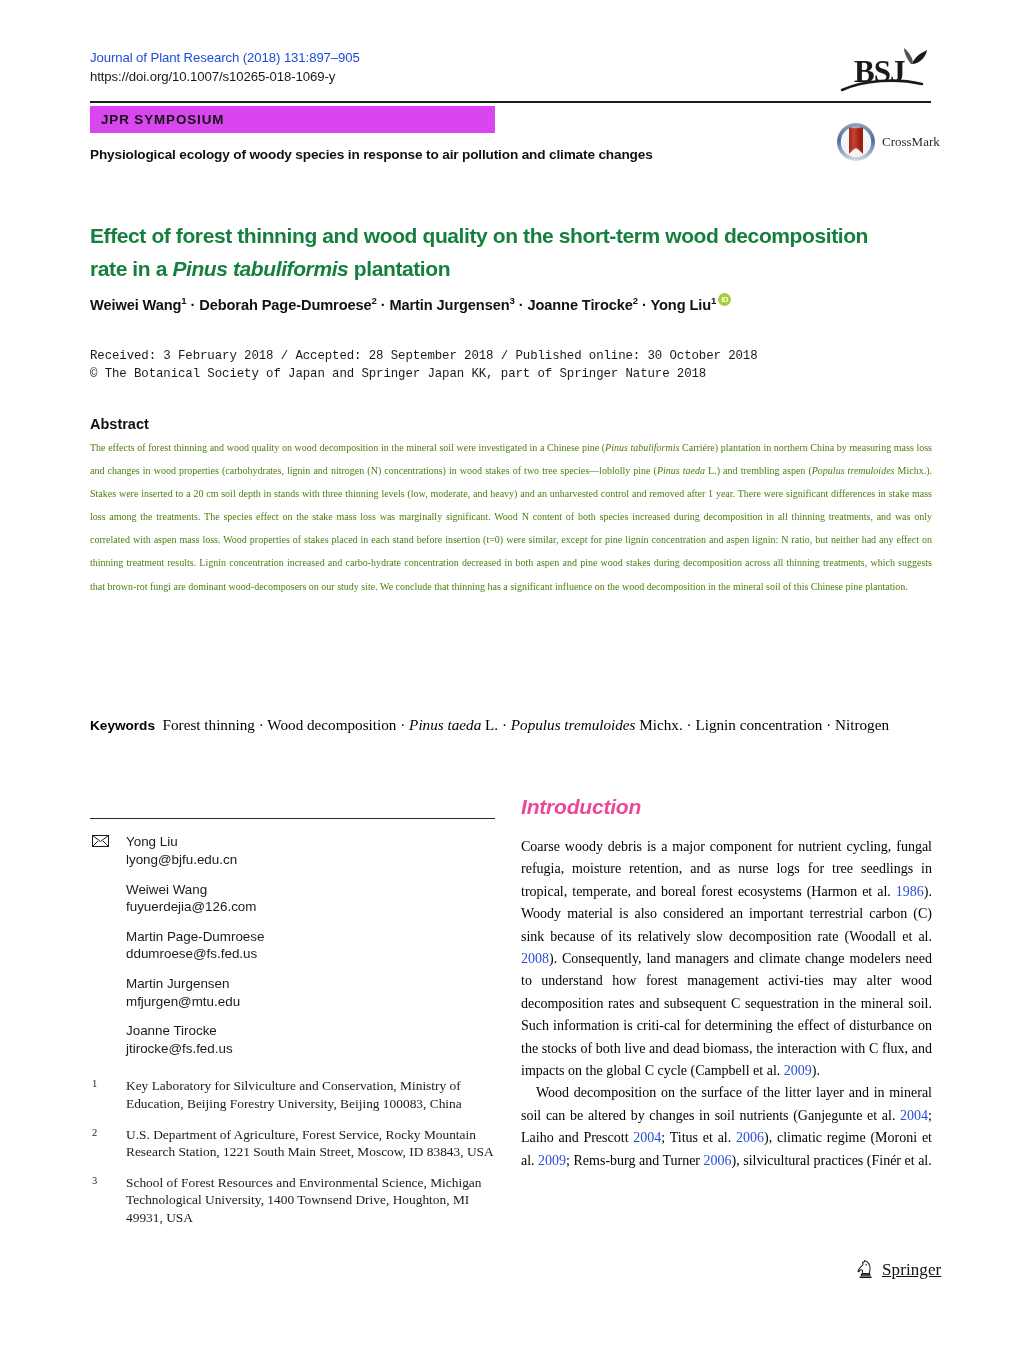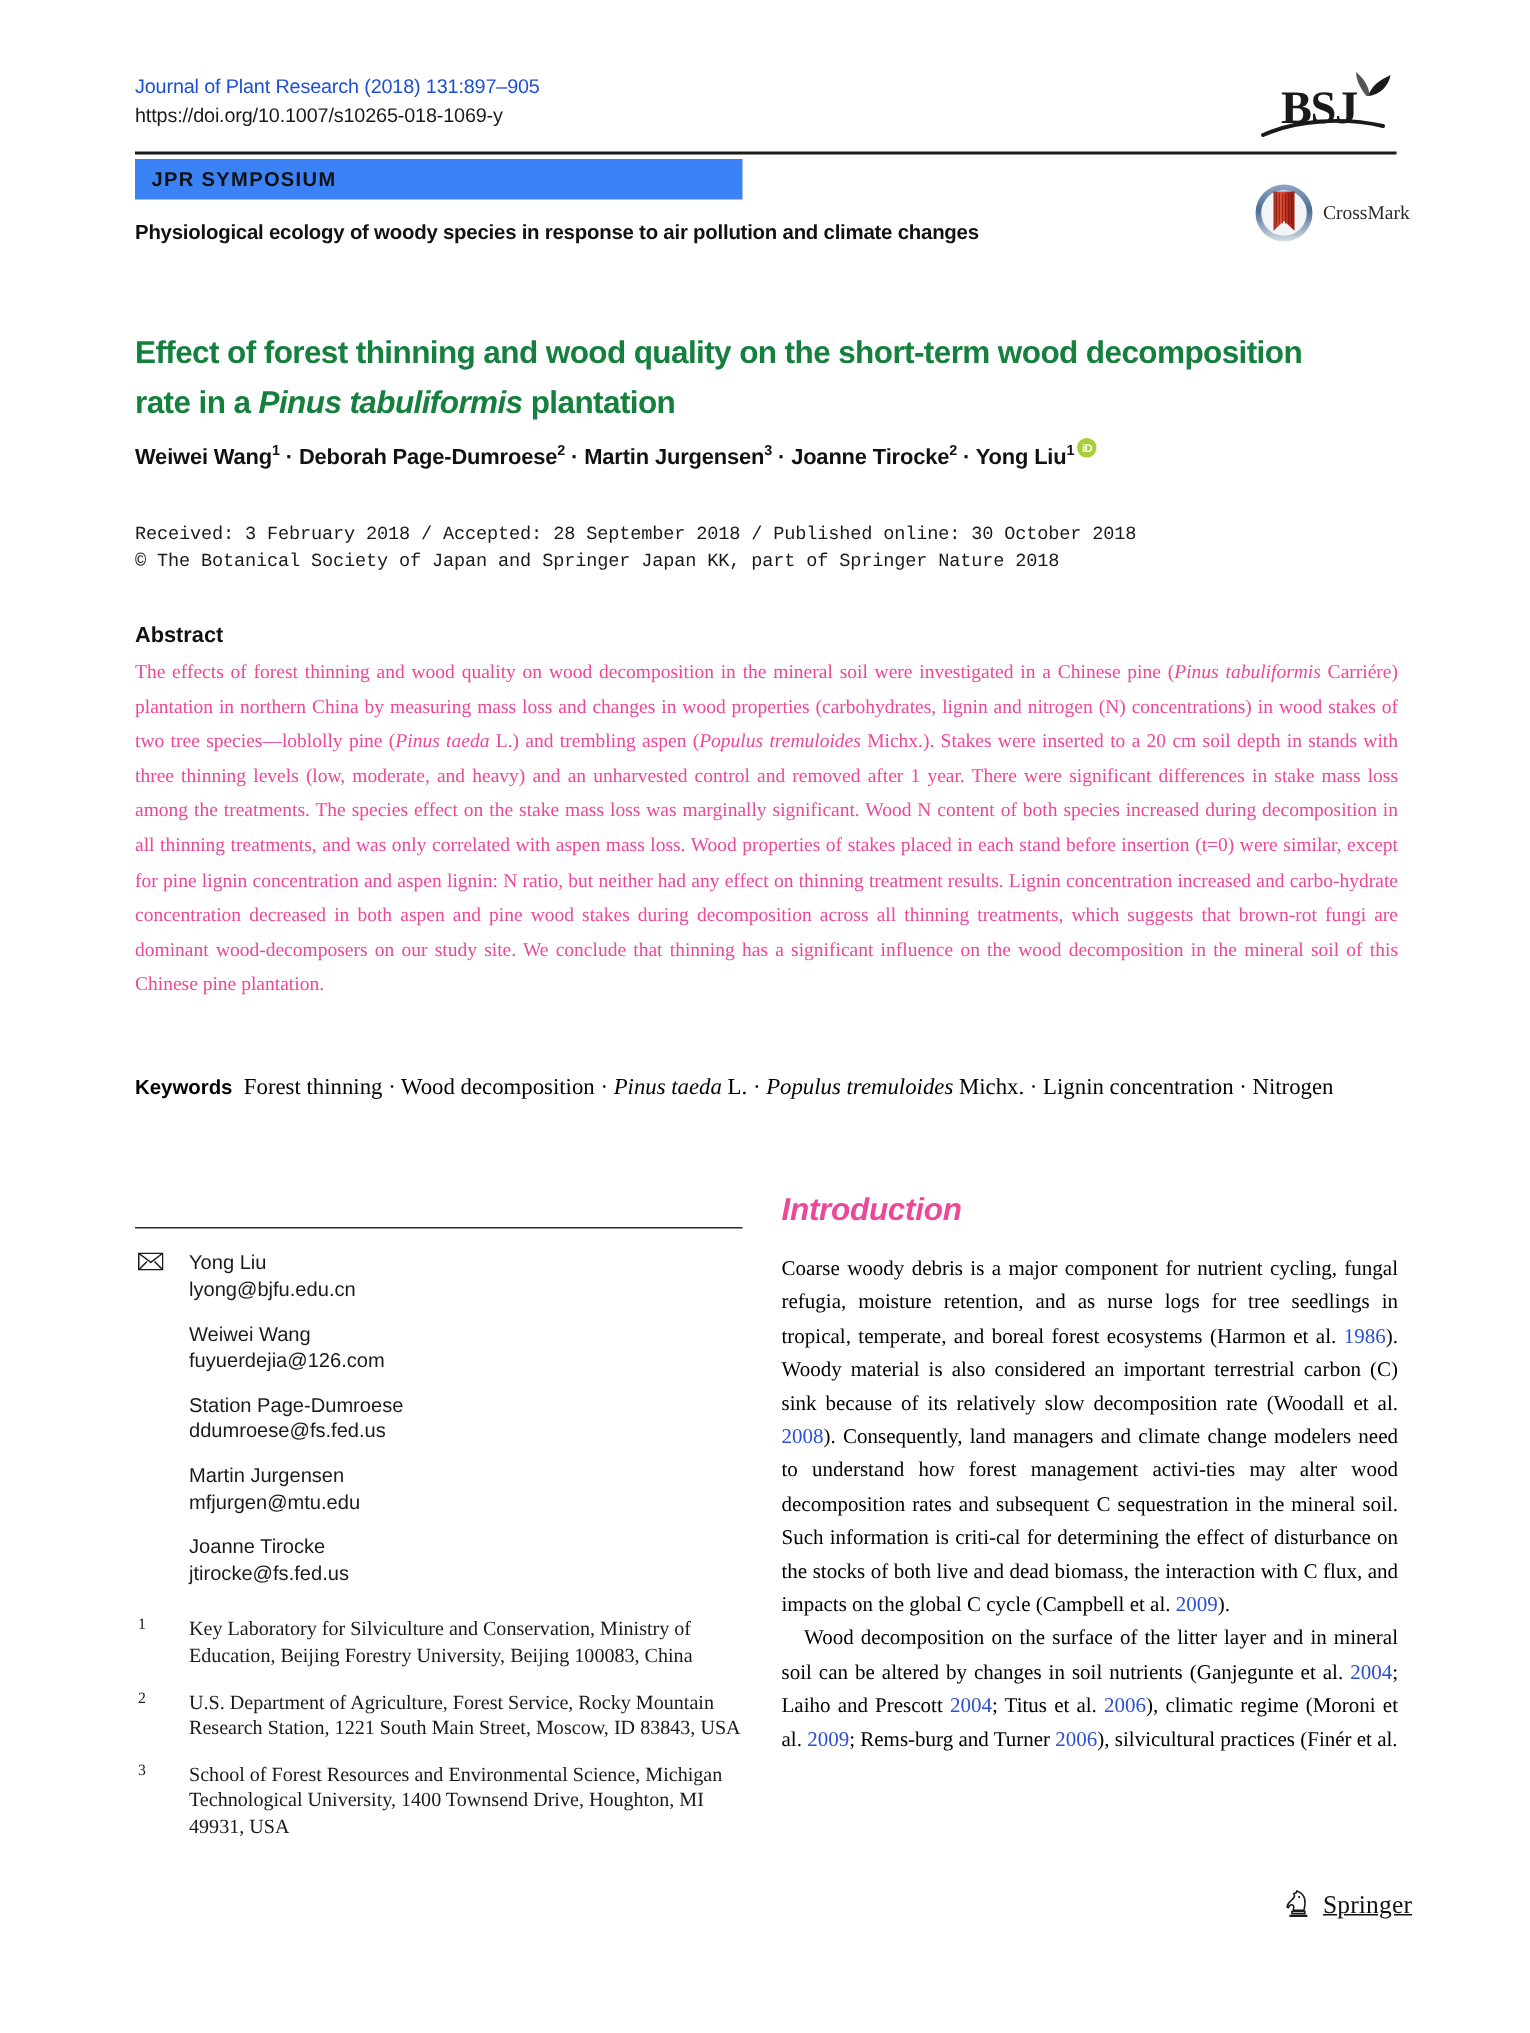--- a/index.html
+++ b/index.html
@@ -62,21 +62,21 @@
     width: 841px;
     height: 2.2px;
     background: #1a1a1a;
   }
   .symposium-band {
     position: absolute;
     left: 90px;
     top: 106px;
     width: 405px;
     height: 27px;
-    background: #3b82f6;
+    background: #d946ef;
   }
   .symposium-band span {
     position: absolute;
     left: 11px;
     top: 6px;
     font-family: "Liberation Sans", sans-serif;
     font-weight: bold;
     font-size: 13.4px;
     letter-spacing: 0.9px;
     color: #111;
@@ -195,24 +195,24 @@
     font-weight: bold;
     font-size: 14.5px;
     color: #111;
   }
   .abstract-body {
     position: absolute;
     left: 90px;
     top: 436px;
     width: 842px;
     font-family: "Liberation Serif", serif;
-    font-size: 13px;
+    font-size: 10px;
     line-height: 23.1px;
     text-align: justify;
-    color: #ec4899;
+    color: #4d7c0f;
   }
   .abstract-body i { font-style: italic; }
 
   .keywords {
     position: absolute;
     left: 90px;
     top: 713px;
     width: 842px;
     font-family: "Liberation Serif", serif;
     font-size: 15.2px;
@@ -415,21 +415,21 @@
         <span class="contact-name">Yong Liu</span>
         <span class="contact-email">lyong@bjfu.edu.cn</span>
       </div>
 
       <div class="contact-block">
         <span class="contact-name">Weiwei Wang</span>
         <span class="contact-email">fuyuerdejia@126.com</span>
       </div>
 
       <div class="contact-block">
-        <span class="contact-name">Station Page-Dumroese</span>
+        <span class="contact-name">Martin Page-Dumroese</span>
         <span class="contact-email">ddumroese@fs.fed.us</span>
       </div>
 
       <div class="contact-block">
         <span class="contact-name">Martin Jurgensen</span>
         <span class="contact-email">mfjurgen@mtu.edu</span>
       </div>
 
       <div class="contact-block">
         <span class="contact-name">Joanne Tirocke</span>

